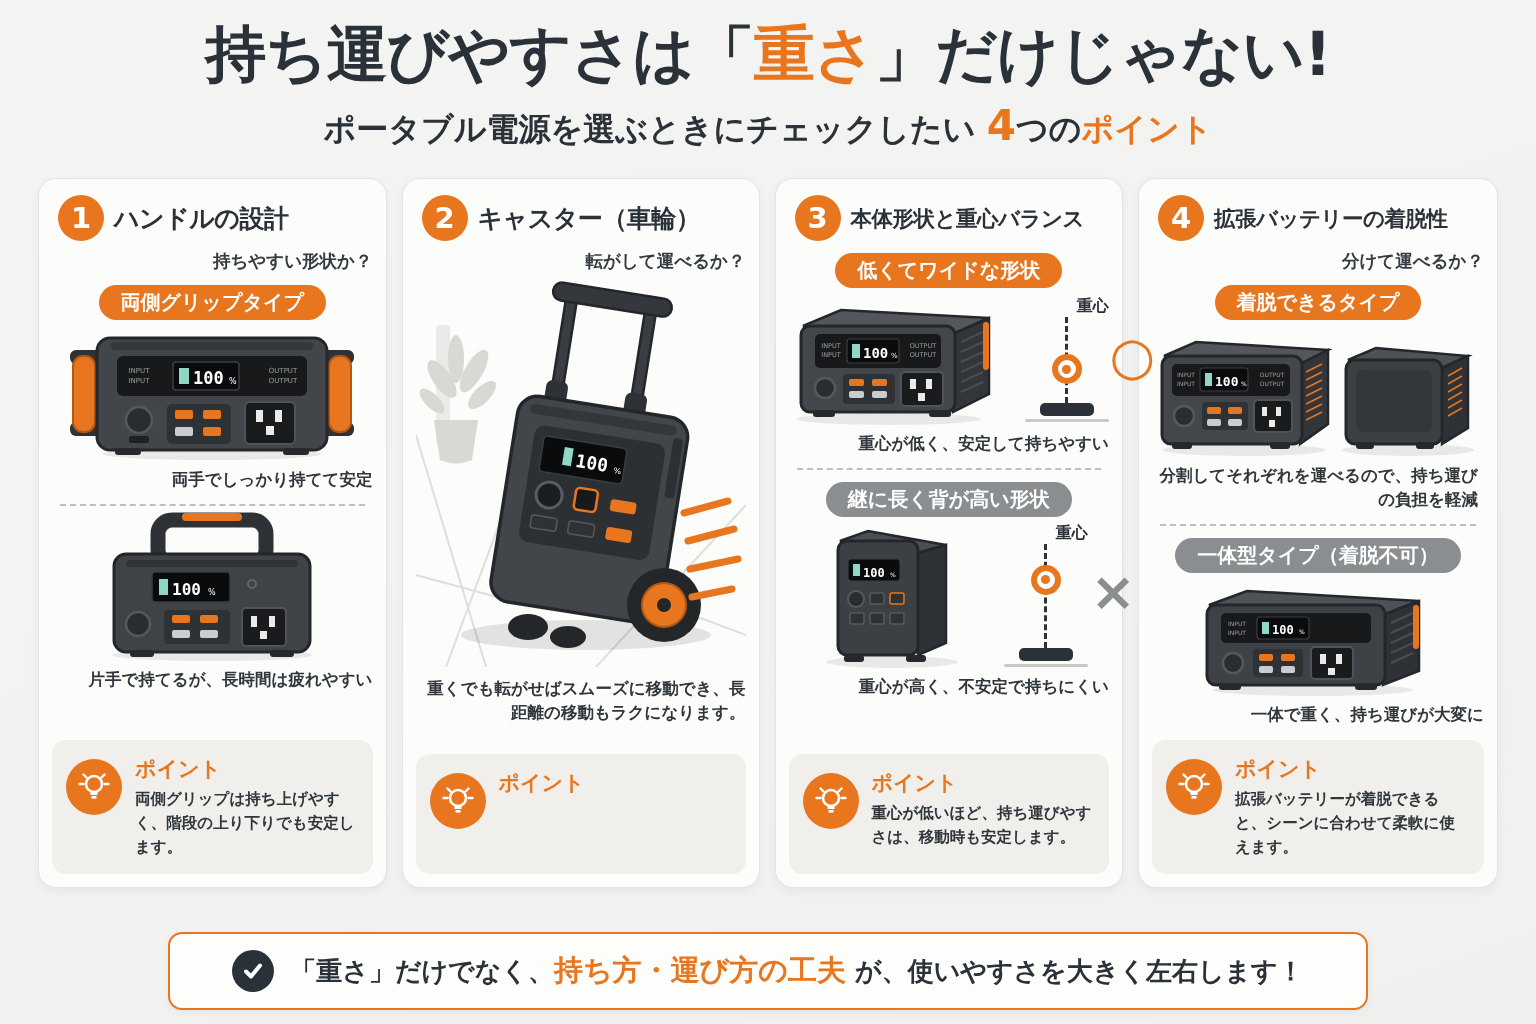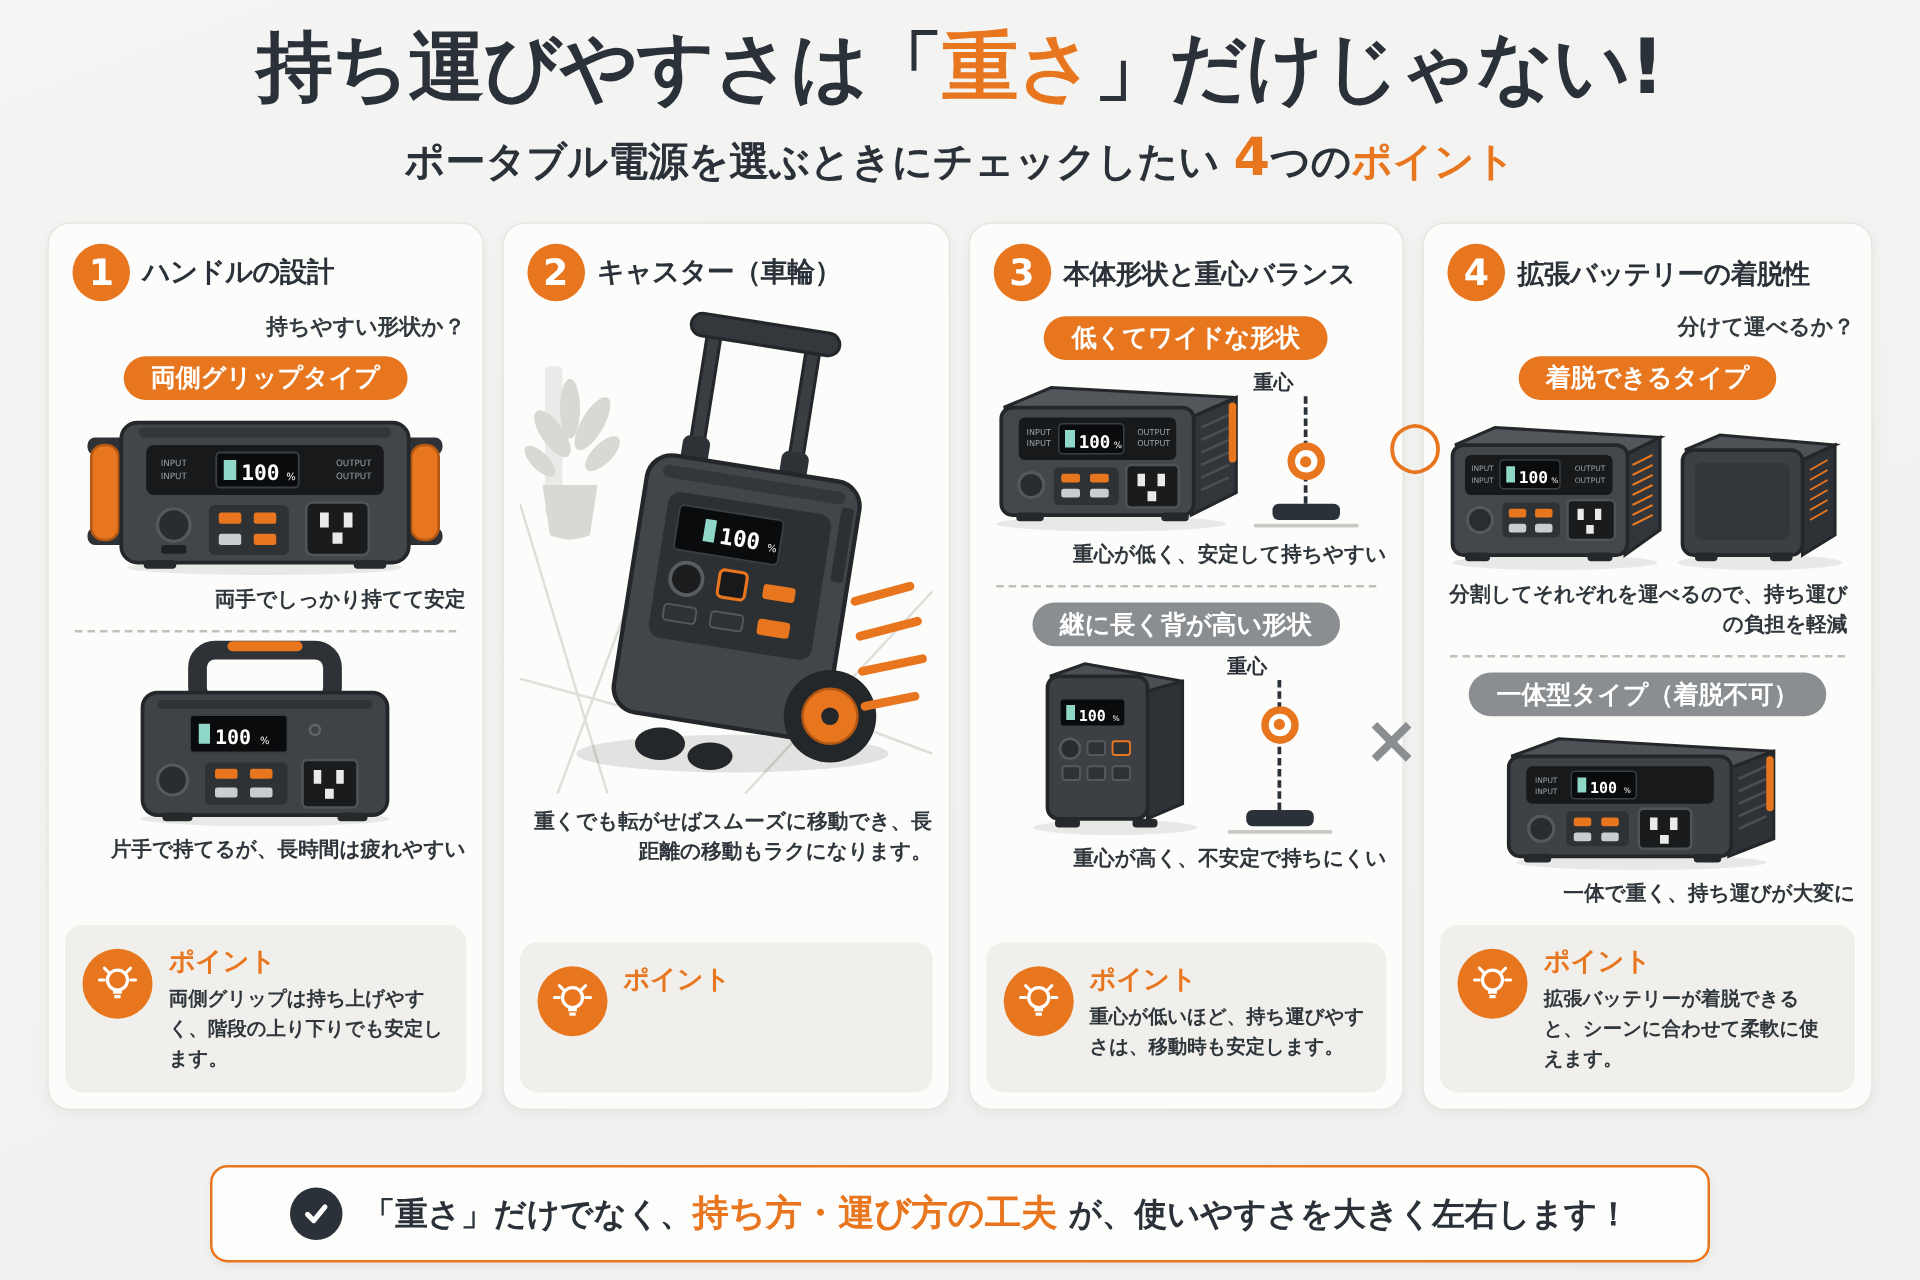--- a/index.html
+++ b/index.html
@@ -21,35 +21,35 @@
   .title .accent{color:var(--accent)}
   .subtitle{margin-top:14px;font-size:32px;font-weight:800;color:var(--dark)}
   .subtitle .num{color:var(--accent);font-size:42px;font-weight:900}
   .subtitle .accent{color:var(--accent)}
 
   
   .cards{position:absolute;top:178px;left:38px;width:1460px;height:710px;display:grid;grid-template-columns:repeat(4,1fr);gap:15px}
   .card{background:var(--cardbg);border:1.5px solid #E3E3E0;border-radius:18px;box-shadow:0 3px 10px rgba(0,0,0,.05);padding:16px 13px 13px;display:flex;flex-direction:column}
   .card-head{display:flex;align-items:center;gap:10px;padding-left:6px}
   .num-badge{flex:0 0 46px;width:46px;height:46px;border-radius:50%;background:var(--accent);color:#fff;font-size:29px;font-weight:900;display:flex;align-items:center;justify-content:center}
-  .card-title{font-size:22px;font-weight:900;letter-spacing:-.5px;color:var(--dark)}
+  .card-title{font-size:25px;font-weight:900;letter-spacing:-.5px;color:var(--dark)}
   .card-question{text-align:right;font-size:17.5px;font-weight:700;color:#333a40;margin-top:8px}
 
   .pill{align-self:center;margin-top:12px;border-radius:999px;padding:4px 22px;font-size:20px;font-weight:800;color:#fff;white-space:nowrap}
   .pill.orange{background:var(--accent)}
   .pill.gray{background:var(--graypill)}
 
   .illus{display:flex;justify-content:center;align-items:center;margin-top:6px}
   .caption{text-align:right;font-size:16.5px;font-weight:700;color:#2f363c;line-height:1.45;margin-top:6px}
   .divider{border-top:2px dashed #BFBFBC;margin:12px 8px 0}
 
   .duo{display:flex;align-items:center;justify-content:center;gap:2px;margin-top:4px}
 
   
-  .cg{position:relative;width:106px;flex:0 0 106px;display:flex;flex-direction:column;align-items:flex-start}
+  .cg{position:relative;width:106px;flex:0 0 106px;display:flex;flex-direction:column;align-items:flex-end}
   .cg-label{font-size:16px;font-weight:800;color:var(--dark)}
   .cg-stack{position:relative;display:flex;flex-direction:column;align-items:center}
   .cg-line{width:0;border-left:3px dashed #2A3138}
   .cg-donut{position:absolute;left:50%;transform:translate(-50%,-50%);width:30px;height:30px;border-radius:50%;border:6px solid var(--accent);background:#fff;display:flex;align-items:center;justify-content:center}
   .cg-donut .dot{width:9px;height:9px;border-radius:50%;background:var(--accent)}
   .cg-base{width:54px;height:13px;background:#2A3138;border-radius:5px}
   .cg-ground{width:84px;height:3px;background:#C9C9C6;border-radius:2px;margin-top:3px}
   .cg-mark{position:absolute;font-weight:900;line-height:1}
   .cg-mark.good{color:var(--accent);font-size:52px;right:-46px;top:34px}
   .cg-mark.bad{color:#8A8E91;font-size:54px;right:-48px;top:42px}
@@ -174,20 +174,21 @@
           <div class="point-text">両側グリップは持ち上げやすく、階段の上り下りでも安定します。</div>
         </div>
       </div>
     </div>
 
     <div class="card">
       <div class="card-head">
         <div class="num-badge">2</div>
         <div class="card-title">キャスター（車輪）</div>
       </div>
+      <div class="card-question">転がして運べるか？</div>
 
       <div class="illus" style="margin-top:2px">
         <svg width="330" height="392" viewBox="0 0 330 392">
 
           <g stroke="#DEDEDB" stroke-width="2">
             <line x1="0" y1="160" x2="70" y2="392"></line>
             <line x1="120" y1="150" x2="30" y2="392"></line>
             <line x1="330" y1="230" x2="180" y2="392"></line>
             <line x1="250" y1="330" x2="330" y2="360"></line>
             <line x1="0" y1="300" x2="110" y2="330"></line>

